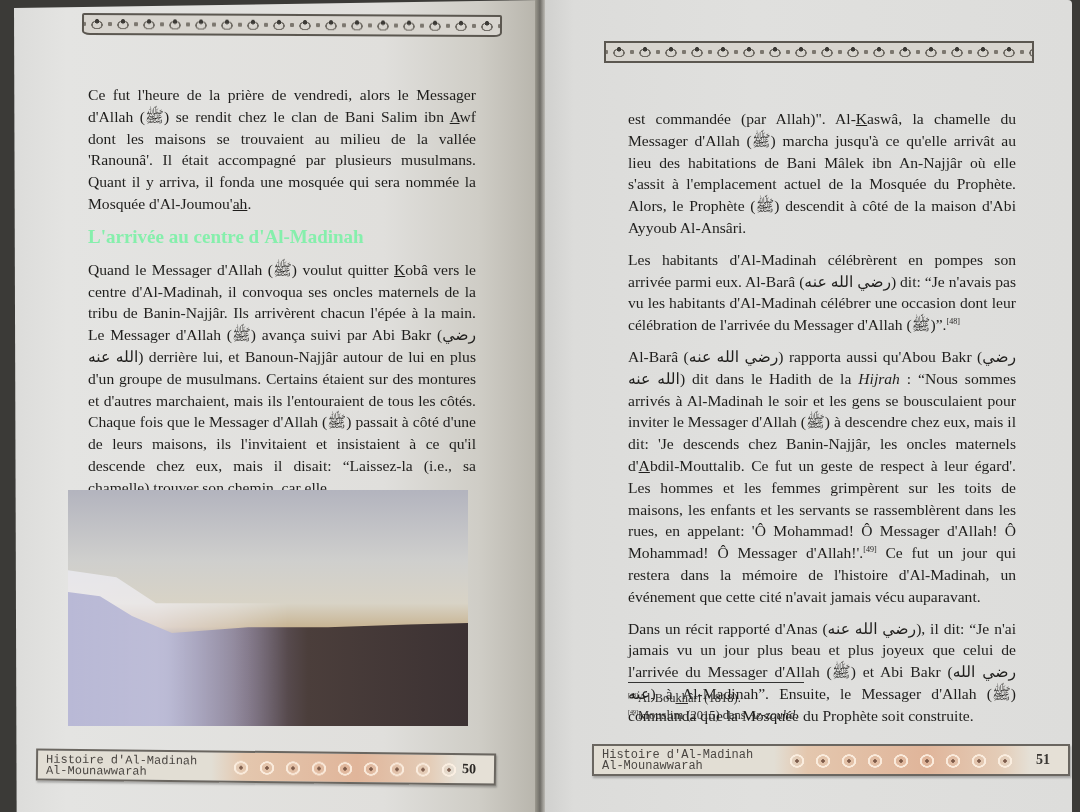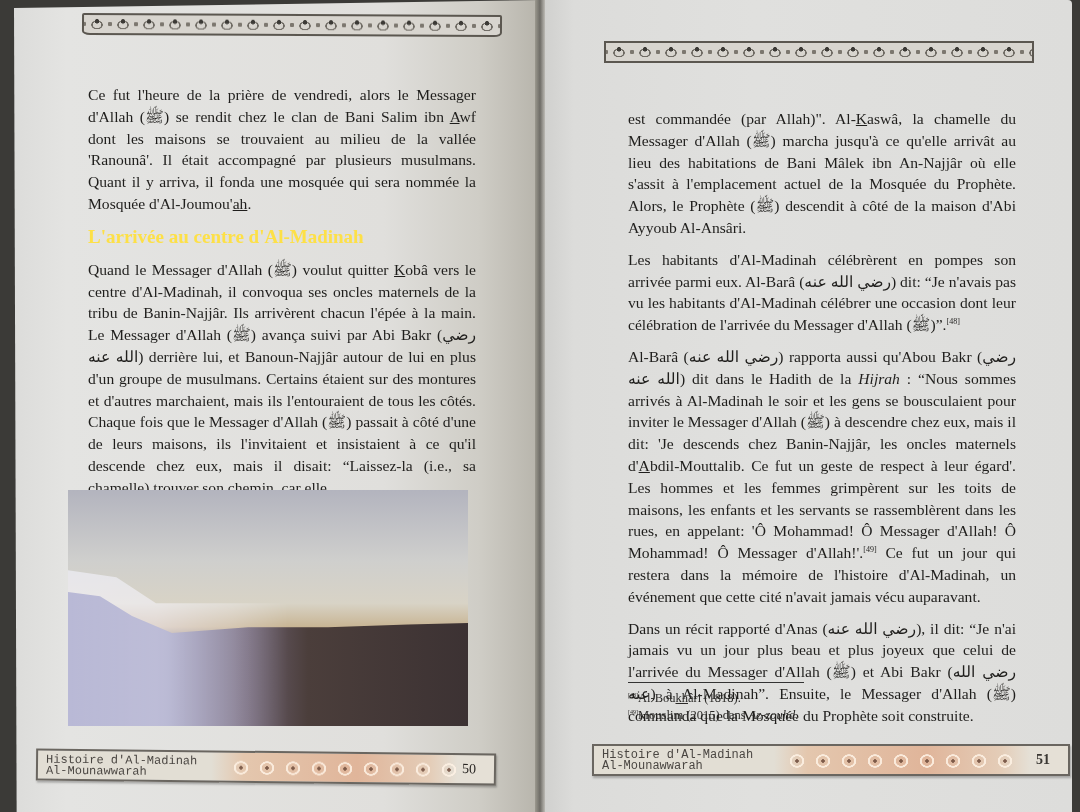--- a/index.html
+++ b/index.html
@@ -38,21 +38,21 @@
     background-size:26px 18px;
   }
   .orn-left { left:82px; top:14px; width:420px; transform:rotate(0.3deg); border-radius:2px 2px 8px 8px / 2px 2px 4px 4px; }
   .orn-right { left:604px; top:41px; width:430px; }
 
   .text { position:absolute; color:#1f1e1c; font-size:15.6px; line-height:21.8px; text-align:justify; }
   .text p { margin:10px 0 10px 0; }
   .left-text { left:88px; top:74px; width:388px; }
   .right-text { left:628px; top:98px; width:388px; }
   .heading {
-    color:#fde047; font-weight:bold; font-size:19px; line-height:24px;
+    color:#86efac; font-weight:bold; font-size:19px; line-height:24px;
     margin:6px 0 10px 0 !important; text-align:left;
     font-family:"Liberation Serif", serif;
   }
   .u { text-decoration:underline; }
   .i { font-style:italic; }
   .sup { font-size:8px; vertical-align:super; line-height:0; }
 
   .photo {
     position:absolute; left:68px; top:490px; width:400px; height:236px;
     background:
@@ -90,21 +90,21 @@
     background-size:26px 24px;
     opacity:0.85;
   }
   .footer-left { left:36px; top:751px; width:460px; transform:rotate(0.6deg); }
   .footer-right { left:592px; top:744px; width:478px; }
   .footer .title {
     position:absolute; left:8px; top:4px; font-size:12px; line-height:11px; color:#4a4642;
     font-family:Liberation Mono, monospace;
   }
   .footer .num {
-    position:absolute; right:18px; top:6px; font-size:14px; font-weight:normal; color:#2b2825;
+    position:absolute; right:18px; top:6px; font-size:14px; font-weight:bold; color:#2b2825;
   }
   .footer-right .num { font-weight:bold; color:#3a3733; }
 
   .fn-rule { position:absolute; left:628px; top:682px; width:176px; height:1px; background:#333; }
   .footnotes { position:absolute; left:628px; top:690px; font-size:12.5px; line-height:17px; color:#2a2927; }
   .footnotes .sup { font-size:6px; }
 </style>
 </head>
 <body>
 

